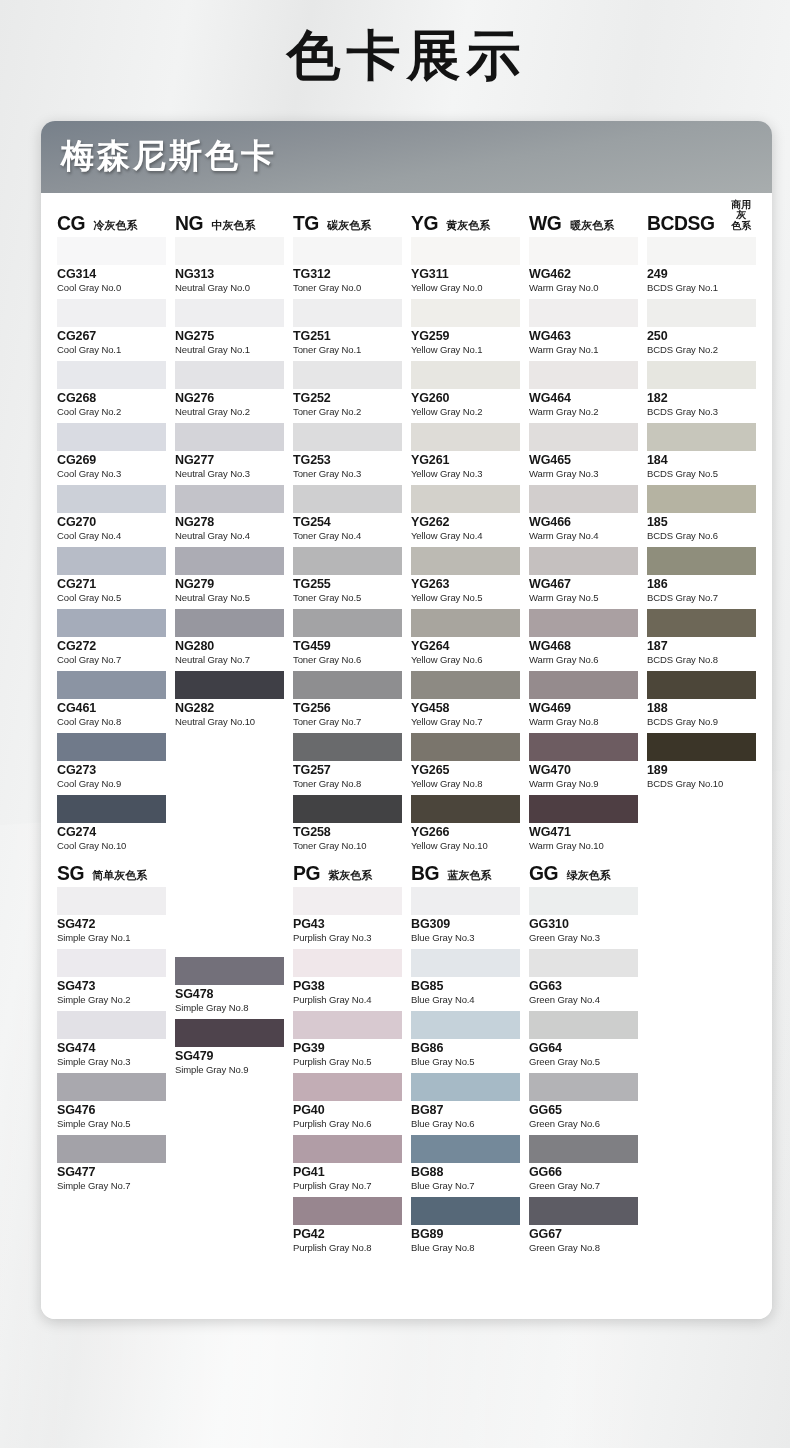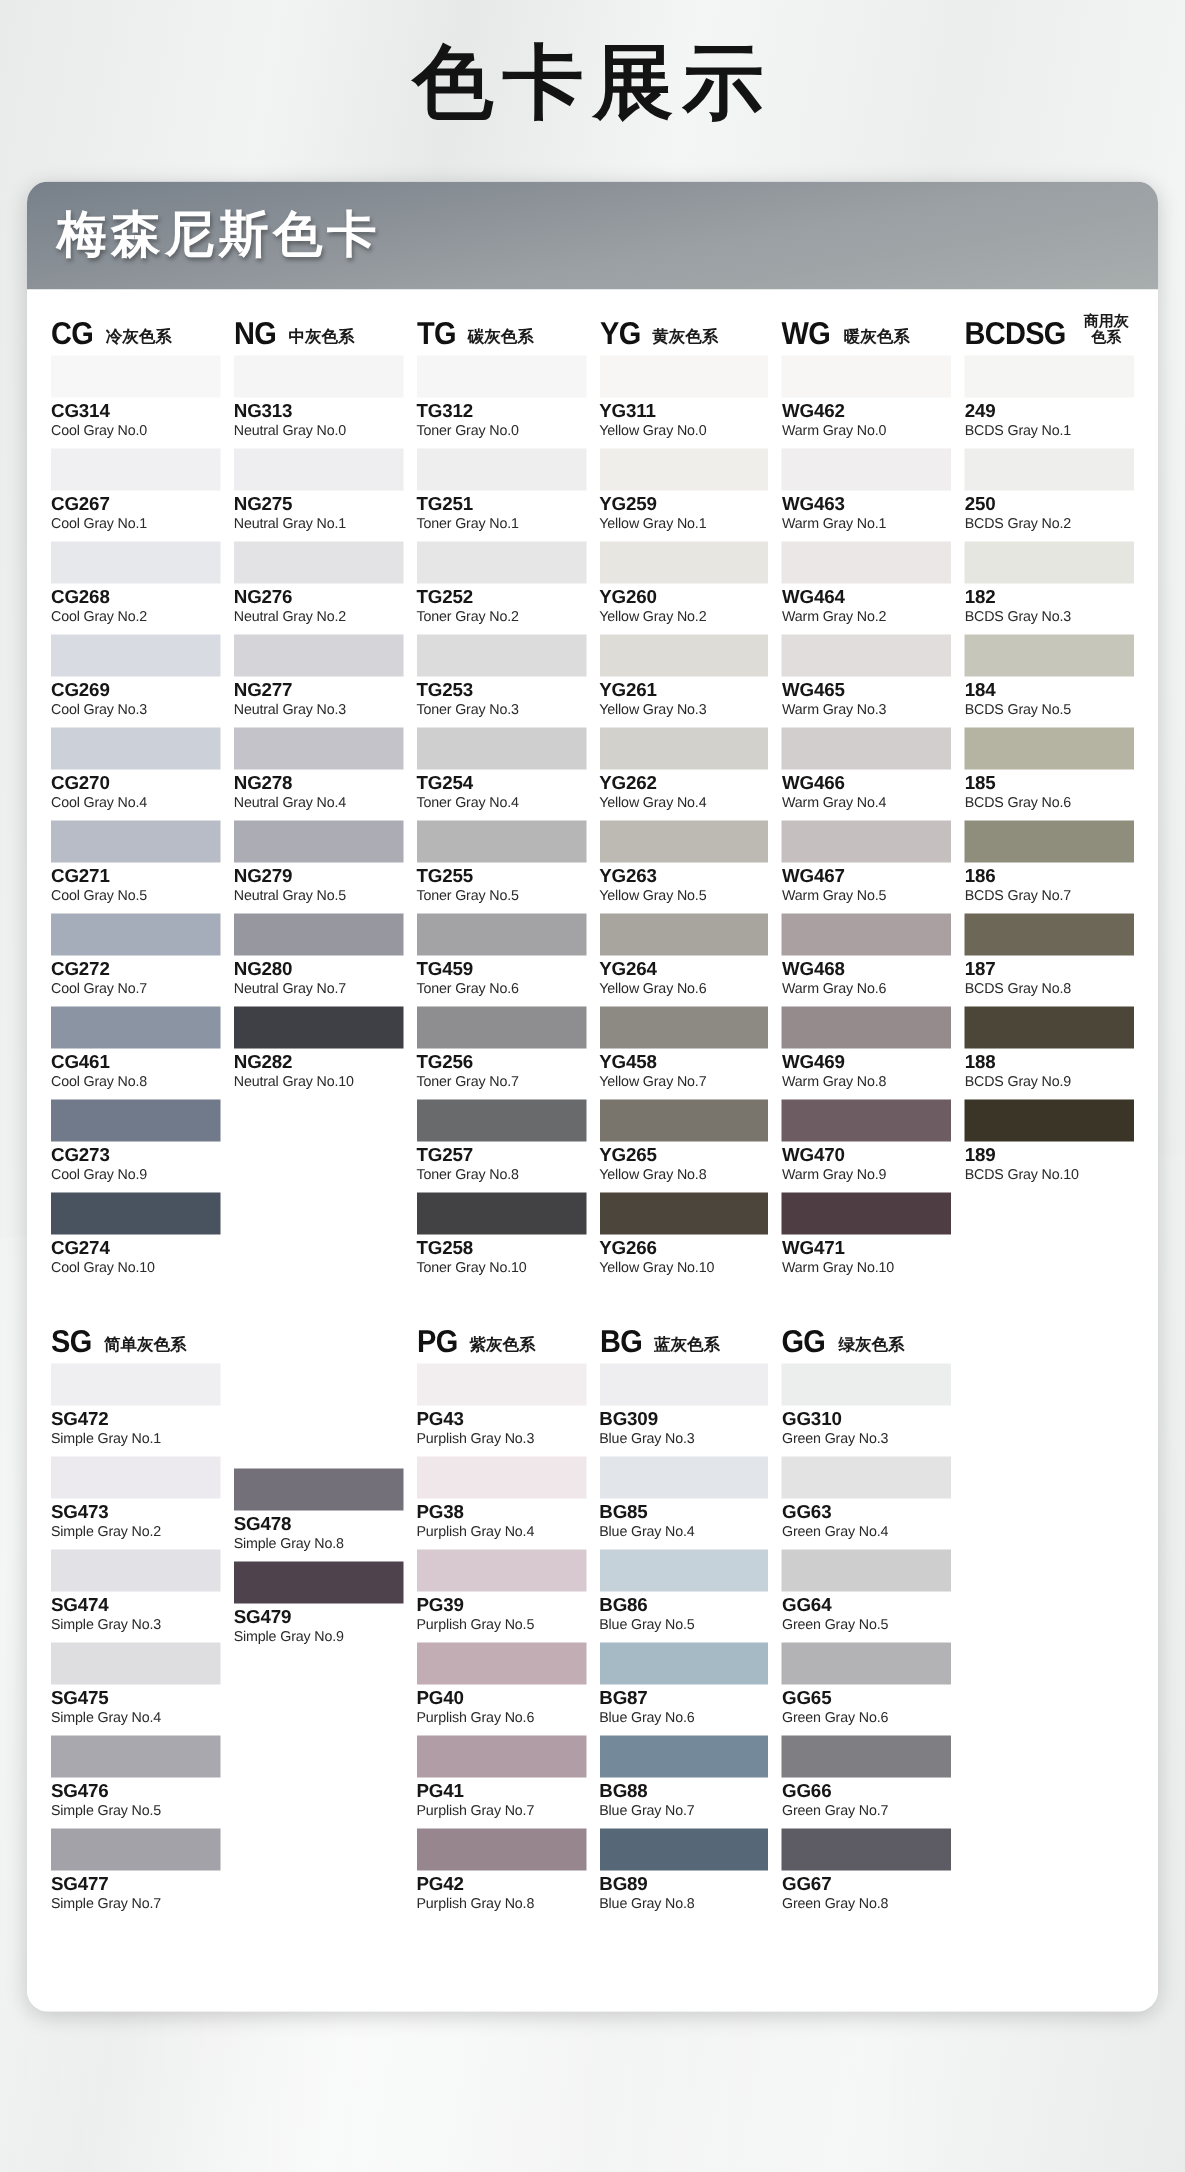--- a/index.html
+++ b/index.html
@@ -26,21 +26,21 @@
     content: "";
     position: absolute;
     left: -10%;
     top: 55%;
     width: 130%;
     height: 60%;
     background: linear-gradient(95deg, rgba(255,255,255,0) 0%, rgba(255,255,255,.55) 35%, rgba(255,255,255,.15) 70%, rgba(255,255,255,0) 100%);
     transform: rotate(-4deg);
   }
 
-  .wrap { position: relative; z-index: 2; }
+  .wrap { position: relative; z-index: 2; padding-left: 23px; }
 
   .page-title {
     text-align: center;
     font-size: 54px;
     font-weight: 700;
     color: #131313;
     letter-spacing: 6px;
     padding-top: 22px;
     line-height: 1.25;
   }
@@ -100,21 +100,21 @@
   }
   .group-cn.two-line { font-size: 10px; line-height: 1.06; text-align: center; }
 
   
   .grid {
     display: grid;
     grid-template-columns: repeat(6, 1fr);
     column-gap: 9px;
   }
   .grid.lower {
-    margin-top: 22px;
+    margin-top: 0;
   }
 
   .swatch-cell { margin-bottom: 2px; }
   .swatch {
     width: 100%;
     height: 28px;
     display: block;
   }
   .swatch-code {
     font-size: 12.5px;
@@ -490,25 +490,20 @@
               <div class="swatch" style="background: rgb(236, 234, 238);"></div>
               <div class="swatch-code">SG473</div>
               <div class="swatch-name">Simple Gray No.2</div>
             </div>
             <div class="swatch-cell">
               <div class="swatch" style="background: rgb(226, 225, 230);"></div>
               <div class="swatch-code">SG474</div>
               <div class="swatch-name">Simple Gray No.3</div>
             </div>
             <div class="swatch-cell">
-              <div class="swatch" style="background: rgb(222, 221, 224);"></div>
-              <div class="swatch-code">SG475</div>
-              <div class="swatch-name">Simple Gray No.4</div>
-            </div>
-            <div class="swatch-cell">
               <div class="swatch" style="background: rgb(169, 168, 174);"></div>
               <div class="swatch-code">SG476</div>
               <div class="swatch-name">Simple Gray No.5</div>
             </div>
             <div class="swatch-cell">
               <div class="swatch" style="background: rgb(163, 162, 168);"></div>
               <div class="swatch-code">SG477</div>
               <div class="swatch-name">Simple Gray No.7</div>
             </div>
           </div>

